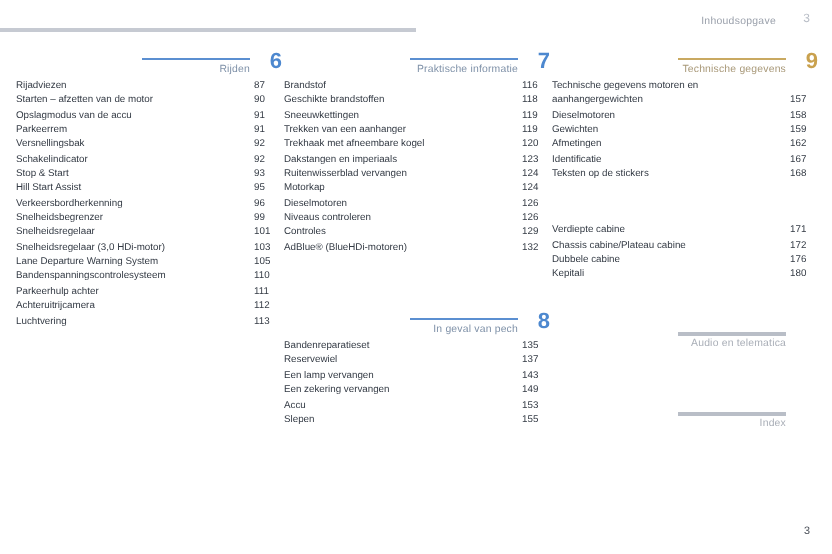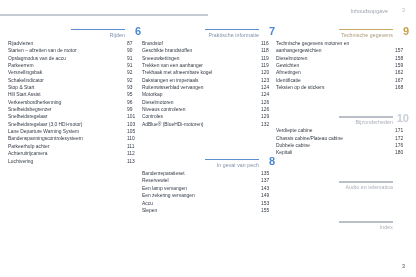--- a/index.html
+++ b/index.html
@@ -230,25 +230,20 @@
           <div class="entry wrap"><span class="entry-label">Technische gegevens motoren en aanhangergewichten</span><span class="entry-page">157</span></div>
           <div class="entry"><span class="entry-label">Dieselmotoren</span><span class="entry-page">158</span></div>
           <div class="entry"><span class="entry-label">Gewichten</span><span class="entry-page">159</span></div>
           <div class="entry"><span class="entry-label">Afmetingen</span><span class="entry-page">162</span></div>
           <div class="entry"><span class="entry-label">Identificatie</span><span class="entry-page">167</span></div>
           <div class="entry"><span class="entry-label">Teksten op de stickers</span><span class="entry-page">168</span></div>
         </div>
       </div>
       <div style="height: 20px;"></div>
       <div class="section theme-grey">
-        <div class="sec-head">
-          <div class="sec-rule"></div>
-          <div class="sec-title">Bijzonderheden</div>
-          <div class="sec-num">10</div>
-        </div>
         <div class="entries">
           <div class="entry"><span class="entry-label">Verdiepte cabine</span><span class="entry-page">171</span></div>
           <div class="entry"><span class="entry-label">Chassis cabine/Plateau cabine</span><span class="entry-page">172</span></div>
           <div class="entry"><span class="entry-label">Dubbele cabine</span><span class="entry-page">176</span></div>
           <div class="entry"><span class="entry-label">Kepitali</span><span class="entry-page">180</span></div>
         </div>
       </div>
       <div style="height: 20px;"></div>
       <div class="section theme-grey">
         <div class="sec-head">

